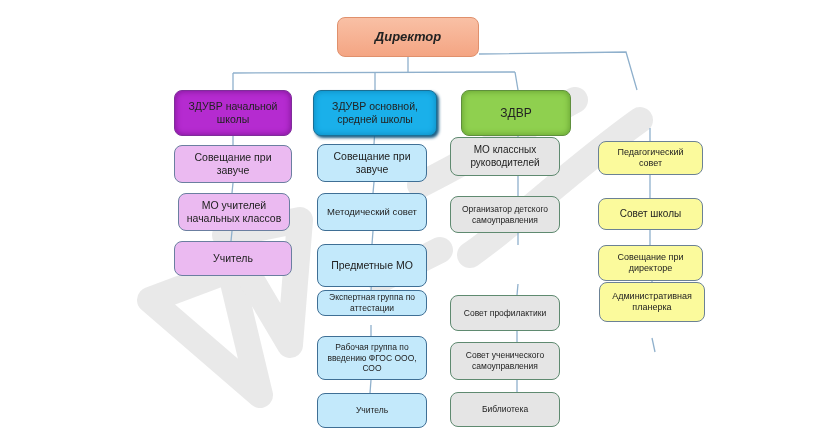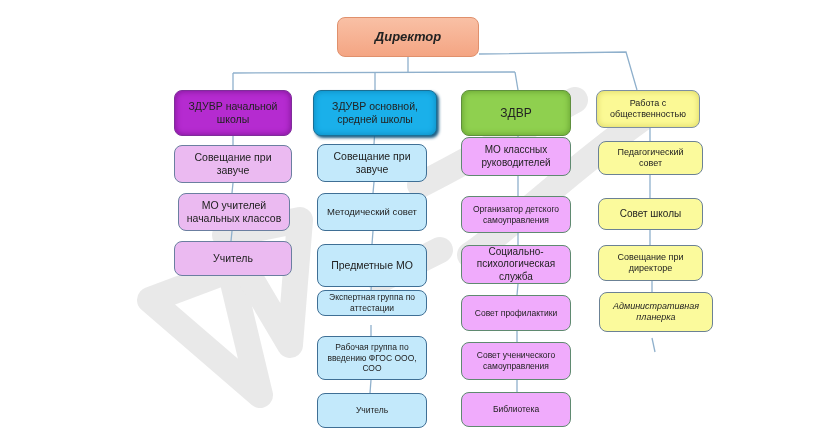--- a/index.html
+++ b/index.html
@@ -23,21 +23,21 @@
     .h-purple { left: 174px; width: 118px; background: #b52bd0; border-color: #7f2e9a;
       box-shadow: inset 0 0 6px #7a1490; }
     .h-blue { left: 313px; width: 124px; background: #1ab0ea; border-color: #1a6f95;
       box-shadow: 2px 2px 3px #1b5f86, inset 0 0 6px #0b86bb; }
     .h-green { left: 461px; width: 110px; background: #8fd04f; border-color: #5f8f3d;
       box-shadow: inset 0 0 6px #5e9a2c; font-size: 12px; }
     .h-yellow { left: 596px; width: 104px; background: #fbf995; border-color: #7d8fa2;
       box-shadow: inset 0 0 6px #d8d25e; font-size: 9px; height: 38px; }
     .c-purple { background: #ebbaf1; border-color: #6b7fa0; font-size: 10.5px; left: 174px; width: 118px; }
     .c-blue { background: #c3e9fb; border-color: #3f6f95; font-size: 10.5px; left: 317px; width: 110px; }
-    .c-green { background: #f0abfc; border-color: #5f8a70; font-size: 10px; left: 461px; width: 110px; }
+    .c-green { background: #e5e5e5; border-color: #5f8a70; font-size: 10px; left: 450px; width: 110px; }
     .c-yellow { background: #fbfa9c; border-color: #6b8195; font-size: 9px; left: 598px; width: 105px; text-align: center; }
     .small { font-size: 8.5px; }
     .wm { position: absolute; left: 0; top: 0; }
   </style>
 </head>
 <body>
 
 <div id="stage">
 
   <svg class="wm layer" width="823" height="445">
@@ -91,23 +91,20 @@
 
   <div class="box head h-purple">
     <span>ЗДУВР начальной школы</span>
   </div>
   <div class="box head h-blue">
     <span>ЗДУВР основной, средней школы</span>
   </div>
   <div class="box head h-green">
     <span>ЗДВР</span>
   </div>
-  <div class="box head h-yellow">
-    <span>Работа с общественностью</span>
-  </div>
 
   <div class="box c-purple" style="top:145px;height:38px;">
     <span>Совещание при завуче</span>
   </div>
   <div class="box c-purple" style="top:193px;height:38px;left:178px;width:112px;">
     <span>МО учителей начальных классов</span>
   </div>
   <div class="box c-purple" style="top:241px;height:35px;">
     <span>Учитель</span>
   </div>
@@ -130,39 +127,36 @@
   <div class="box c-blue small" style="top:393px;height:35px;">
     <span>Учитель</span>
   </div>
 
   <div class="box c-green" style="top:137px;height:39px;">
     <span>МО классных руководителей</span>
   </div>
   <div class="box c-green small" style="top:196px;height:37px;">
     <span>Организатор детского самоуправления</span>
   </div>
-  <div class="box c-green" style="top:245px;height:39px;">
-    <span>Социально-психологическая служба</span>
-  </div>
   <div class="box c-green small" style="top:295px;height:36px;">
     <span>Совет профилактики</span>
   </div>
   <div class="box c-green small" style="top:342px;height:38px;">
     <span>Совет ученического самоуправления</span>
   </div>
   <div class="box c-green small" style="top:392px;height:35px;">
     <span>Библиотека</span>
   </div>
 
   <div class="box c-yellow" style="top:141px;height:34px;">
     <span>Педагогический совет</span>
   </div>
   <div class="box c-yellow" style="top:198px;height:32px;font-size:10px;">
     <span>Совет школы</span>
   </div>
   <div class="box c-yellow" style="top:245px;height:36px;">
     <span>Совещание при директоре</span>
   </div>
-  <div class="box c-yellow" style="top:292px;height:40px;left:599px;width:114px;font-style:italic;">
+  <div class="box c-yellow" style="top:282px;height:40px;left:599px;width:106px;">
     <span>Административная планерка</span>
   </div>
 
 </div>
 
 </body></html>

